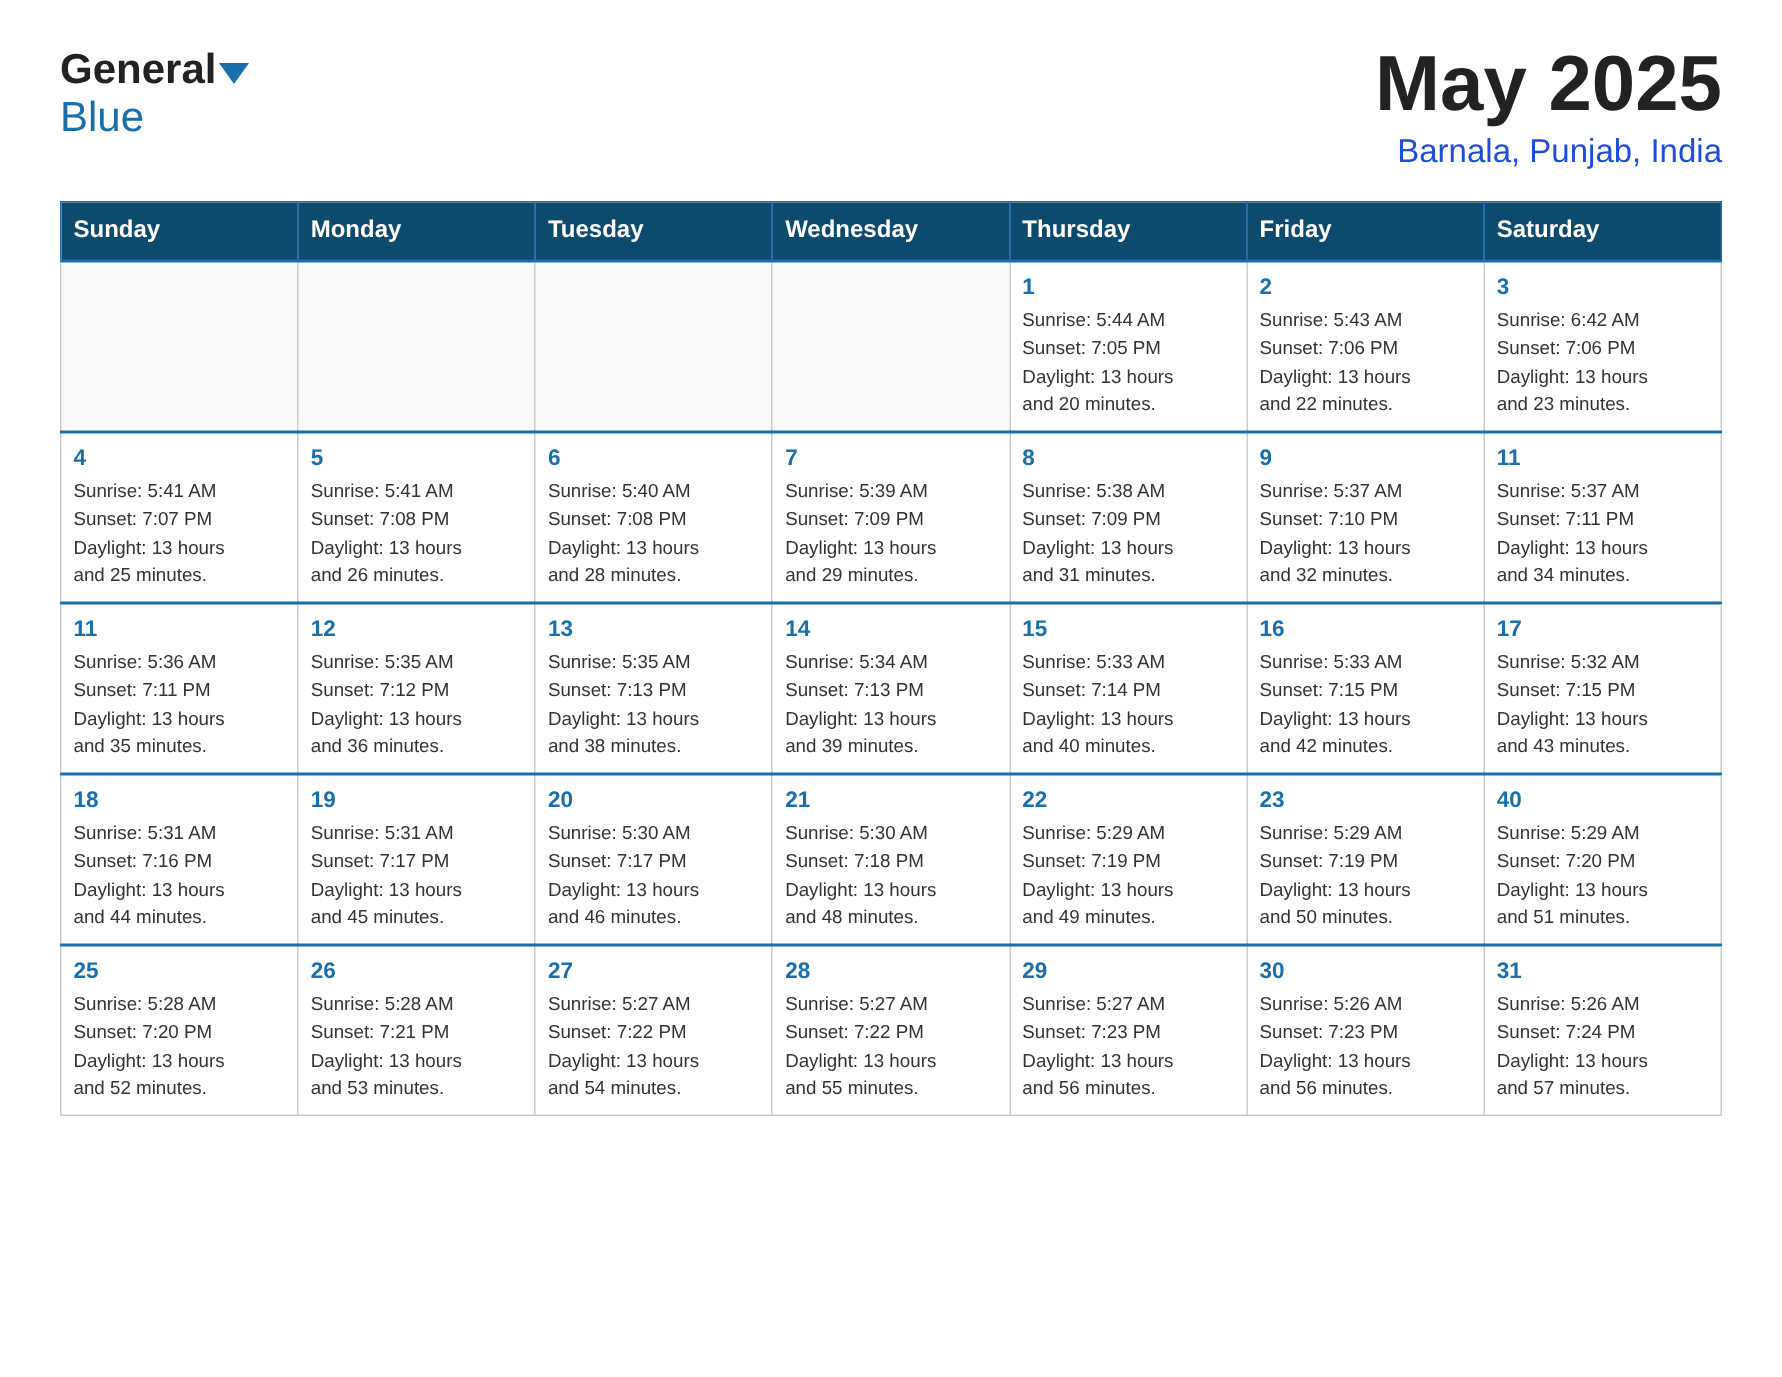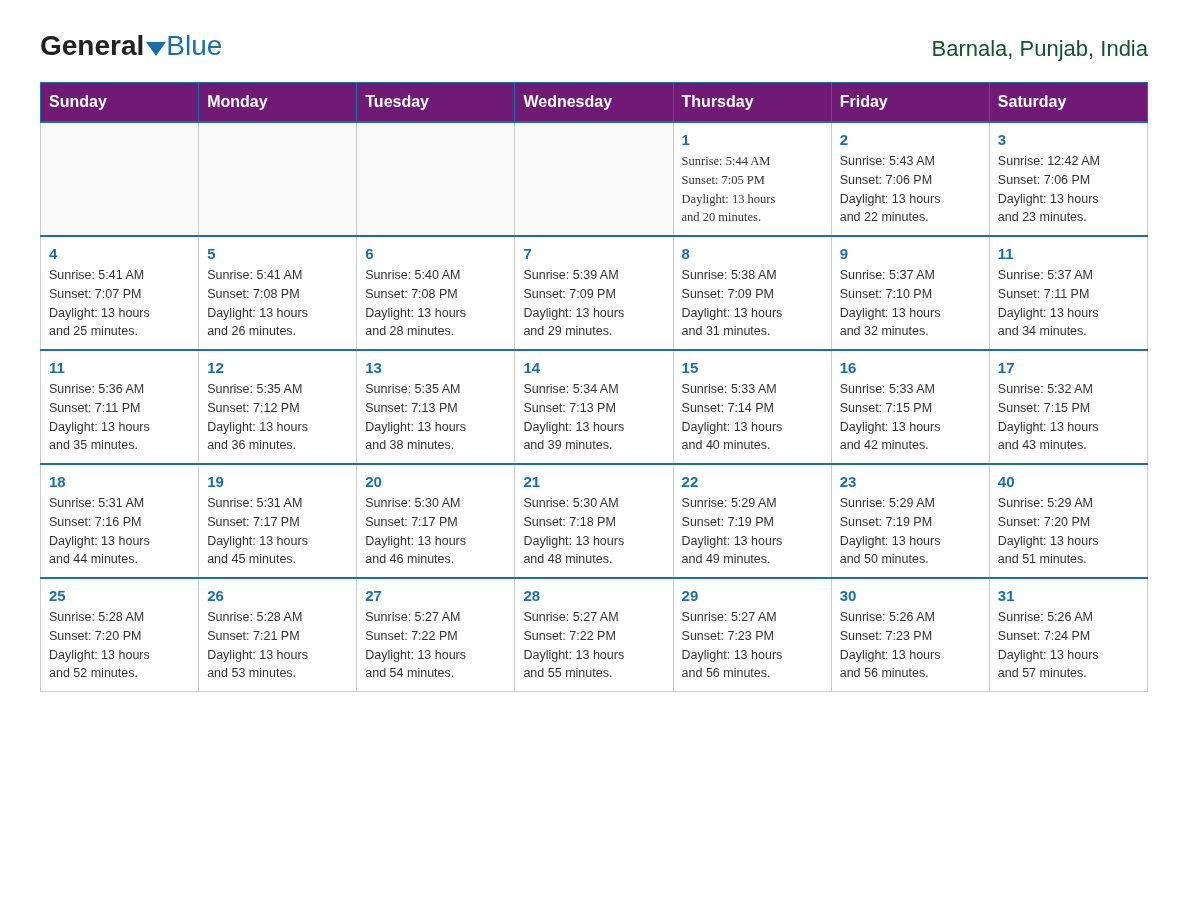--- a/index.html
+++ b/index.html
@@ -10,21 +10,21 @@
       color: #222;
     }
     .header-row {
       display: flex;
       justify-content: space-between;
       align-items: flex-start;
       margin-bottom: 20px;
     }
     .logo-area {
       display: flex;
-      flex-direction: row;
+      flex-direction: column;
     }
     .logo-text {
       display: flex;
       align-items: flex-end;
     }
     .logo-general {
       font-size: 28px;
       font-weight: bold;
       color: #222;
     }
@@ -46,30 +46,30 @@
       text-align: right;
     }
     .month-title {
       font-size: 52px;
       font-weight: bold;
       color: #222;
       line-height: 1;
     }
     .location-title {
       font-size: 22px;
-      color: #14532d;
+      color: #1d4ed8;
       margin-top: 6px;
     }
     .calendar-table {
       width: 100%;
       border-collapse: collapse;
       border: 1px solid #aaa;
     }
     .calendar-table th {
-      background: #701a75;
+      background: #0c4a6e;
       color: #fff;
       font-size: 16px;
       font-weight: bold;
       padding: 10px 8px;
       text-align: left;
       border: 1px solid #1a6fab;
     }
     .calendar-table td {
       vertical-align: top;
       border: 1px solid #ccc;
@@ -101,20 +101,21 @@
 
 <div class="header-row">
   <div class="logo-area">
     <div class="logo-text">
       <span class="logo-general">General</span>
       <div class="logo-triangle"></div>
     </div>
     <span class="logo-blue">Blue</span>
   </div>
   <div class="title-area">
+    <div class="month-title">May 2025</div>
     <div class="location-title">Barnala, Punjab, India</div>
   </div>
 </div>
 
 <table class="calendar-table">
   <thead>
     <tr>
     <th>Sunday</th>
         <th>Monday</th>
         <th>Tuesday</th>
@@ -125,35 +126,35 @@
       </tr>
   </thead>
   <tbody id="calendar-body">
   <tr>
         <td class="empty-cell"></td>
         <td class="empty-cell"></td>
         <td class="empty-cell"></td>
         <td class="empty-cell"></td>
         <td>
           <div class="day-number">1</div>
-          <div class="day-info" style="white-space: pre-line; font-family: Liberation Serif, serif;">Sunrise: 5:44 AM
+          <div class="day-info" style="white-space: pre-line;">Sunrise: 5:44 AM
 Sunset: 7:05 PM
 Daylight: 13 hours
 and 20 minutes.</div>
         </td>
         <td>
           <div class="day-number">2</div>
           <div class="day-info" style="white-space: pre-line;">Sunrise: 5:43 AM
 Sunset: 7:06 PM
 Daylight: 13 hours
 and 22 minutes.</div>
         </td>
         <td>
           <div class="day-number">3</div>
-          <div class="day-info" style="white-space: pre-line;">Sunrise: 12:42 AM
+          <div class="day-info" style="white-space: pre-line;">Sunrise: 6:42 AM
 Sunset: 7:06 PM
 Daylight: 13 hours
 and 23 minutes.</div>
         </td>
       </tr>
       <tr>
         <td>
           <div class="day-number">4</div>
           <div class="day-info" style="white-space: pre-line;">Sunrise: 5:41 AM
 Sunset: 7:07 PM

